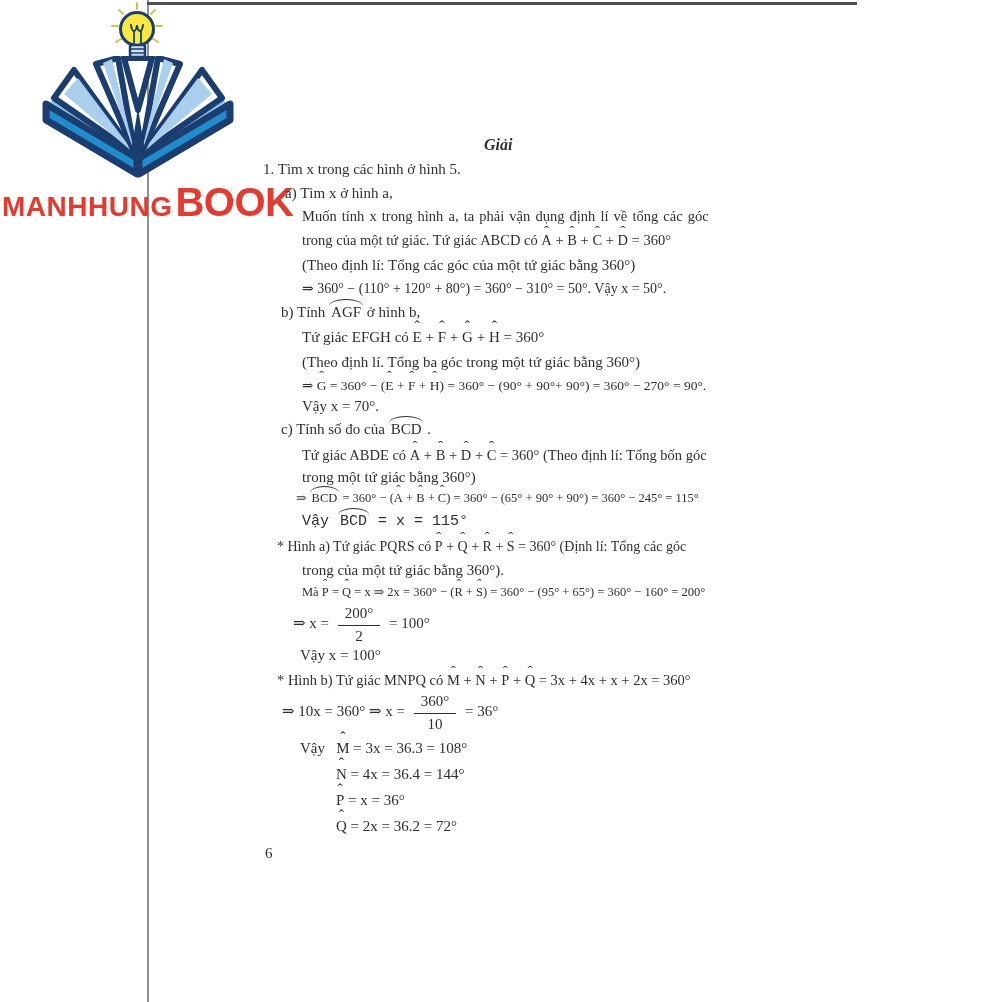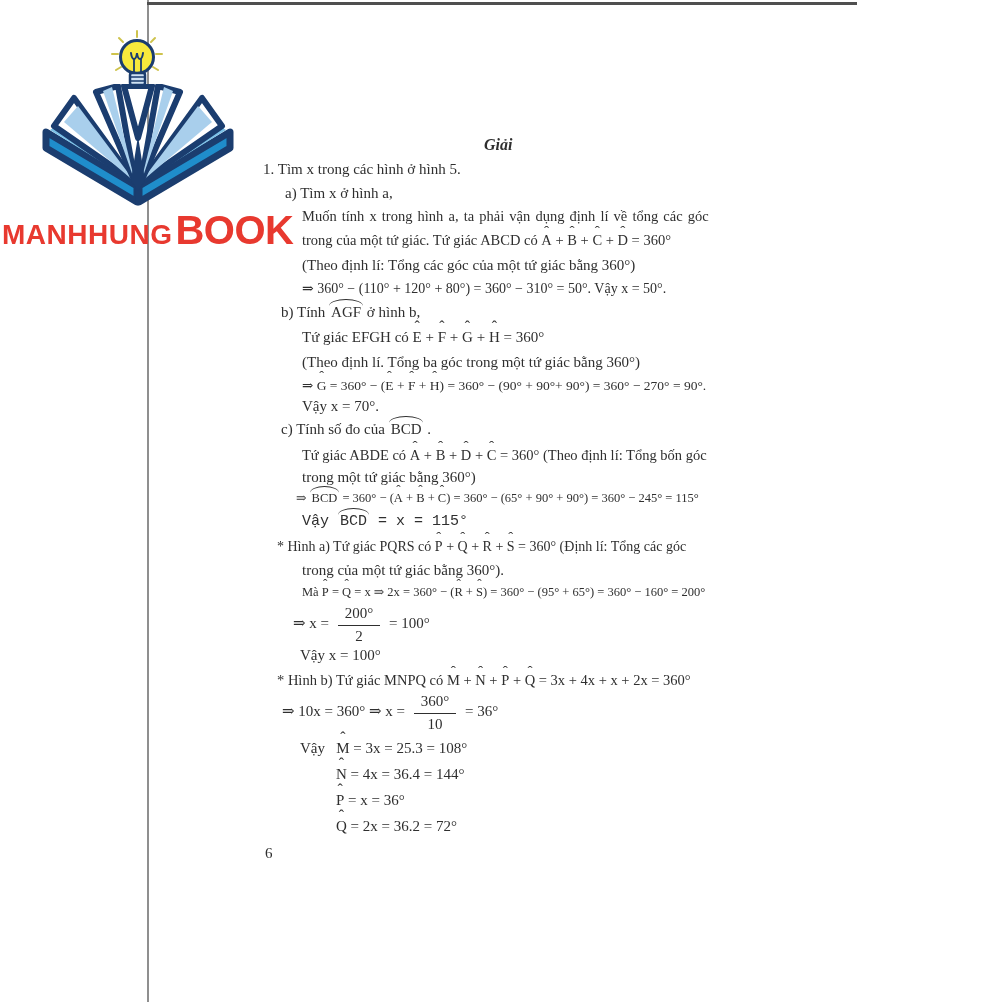--- a/index.html
+++ b/index.html
@@ -7,21 +7,21 @@
     position:relative; width:1002px; height:1002px;
     background:#ffffff; overflow:hidden;
     font-family:"Liberation Serif","DejaVu Serif",serif;
     color:#2f2f2f;
   }
   
   .vline { position:absolute; left:147px; top:0; width:2px; height:1002px; background:#8f8f8f; z-index:1; }
   .topline { position:absolute; left:147px; top:2px; width:710px; height:3px; background:#4f4f4f; z-index:1; }
 
   
-  .logo { position:absolute; left:0; top:0; width:310px; height:235px; z-index:2;margin-top:28px; }
+  .logo { position:absolute; left:0; top:0; width:310px; height:235px; z-index:2; }
   .logo .bulb { position:absolute; left:98px; top:2px; }
   .logo .book { position:absolute; left:40px; top:56px; }
   .logo-text { position:absolute; left:2px; top:180px; display:flex; align-items:baseline; white-space:pre;
                font-family:"Liberation Sans","DejaVu Sans",sans-serif; color:#e8392f; }
   .brand1 { font-size:28px; font-weight:700; letter-spacing:0.5px; }
   .brand2 { font-size:40px; font-weight:800; letter-spacing:-0.5px; margin-left:3px; }
 
   
   .doc { position:absolute; left:0; top:0; width:1002px; height:919px; z-index:3; }
   .line { position:absolute; white-space:pre; font-size:15px; line-height:1.3; }
@@ -106,21 +106,21 @@
       <div class="line" style="left: 302px; top: 468px;"><span>trong một tứ giác bằng 360°)</span></div>
       <div class="line" style="left: 296px; top: 490px; font-size: 12.5px;"><span>⇒ </span><span class="arc">BCD</span><span> = 360° − (</span><span class="hat">A<span class="hm">ˆ</span></span><span> + </span><span class="hat">B<span class="hm">ˆ</span></span><span> + </span><span class="hat">C<span class="hm">ˆ</span></span><span>) = 360° − (65° + 90° + 90°) = 360° − 245° = 115°</span></div>
       <div class="line" style="left: 302px; top: 512px; font-family: Liberation Mono, monospace;"><span>Vậy </span><span class="arc">BCD</span><span> = x = 115°</span></div>
       <div class="line" style="left: 277px; top: 538px; font-size: 14px;"><span>* Hình a) Tứ giác PQRS có </span><span class="hat">P<span class="hm">ˆ</span></span><span> + </span><span class="hat">Q<span class="hm">ˆ</span></span><span> + </span><span class="hat">R<span class="hm">ˆ</span></span><span> + </span><span class="hat">S<span class="hm">ˆ</span></span><span> = 360° (Định lí: Tổng các góc</span></div>
       <div class="line" style="left: 302px; top: 561px;"><span>trong của một tứ giác bằng 360°).</span></div>
       <div class="line" style="left: 302px; top: 584px; font-size: 12.5px;"><span>Mà </span><span class="hat">P<span class="hm">ˆ</span></span><span> = </span><span class="hat">Q<span class="hm">ˆ</span></span><span> = x ⇒ 2x = 360° − (</span><span class="hat">R<span class="hm">ˆ</span></span><span> + </span><span class="hat">S<span class="hm">ˆ</span></span><span>) = 360° − (95° + 65°) = 360° − 160° = 200°</span></div>
       <div class="line" style="left: 293px; top: 604px;"><span>⇒ x = </span><span class="frac"><span class="num">200°</span><span class="den">2</span></span><span> = 100°</span></div>
       <div class="line" style="left: 300px; top: 646px;"><span>Vậy x = 100°</span></div>
       <div class="line" style="left: 277px; top: 671px; font-size: 14.5px;"><span>* Hình b) Tứ giác MNPQ có </span><span class="hat">M<span class="hm">ˆ</span></span><span> + </span><span class="hat">N<span class="hm">ˆ</span></span><span> + </span><span class="hat">P<span class="hm">ˆ</span></span><span> + </span><span class="hat">Q<span class="hm">ˆ</span></span><span> = 3x + 4x + x + 2x = 360°</span></div>
       <div class="line" style="left: 282px; top: 692px;"><span>⇒ 10x = 360° ⇒ x = </span><span class="frac"><span class="num">360°</span><span class="den">10</span></span><span> = 36°</span></div>
-      <div class="line" style="left: 300px; top: 739px;"><span>Vậy   </span><span class="hat">M<span class="hm">ˆ</span></span><span> = 3x = 25.3 = 108°</span></div>
+      <div class="line" style="left: 300px; top: 739px;"><span>Vậy   </span><span class="hat">M<span class="hm">ˆ</span></span><span> = 3x = 36.3 = 108°</span></div>
       <div class="line" style="left: 336px; top: 765px;"><span class="hat">N<span class="hm">ˆ</span></span><span> = 4x = 36.4 = 144°</span></div>
       <div class="line" style="left: 336px; top: 791px;"><span class="hat">P<span class="hm">ˆ</span></span><span> = x = 36°</span></div>
       <div class="line" style="left: 336px; top: 817px;"><span class="hat">Q<span class="hm">ˆ</span></span><span> = 2x = 36.2 = 72°</span></div>
     </div>
 
   <div class="pagenum">6</div>
 
 </div>
 
 </body></html>

